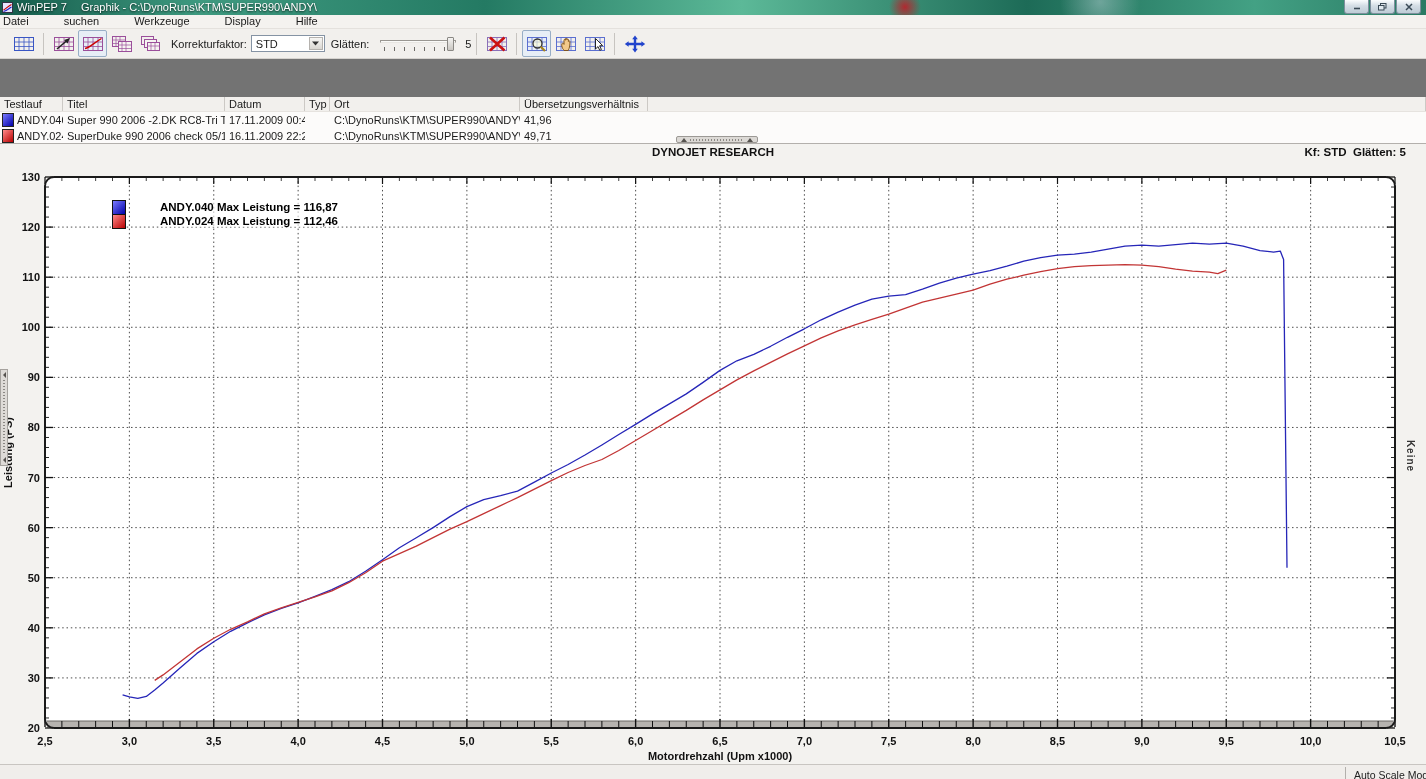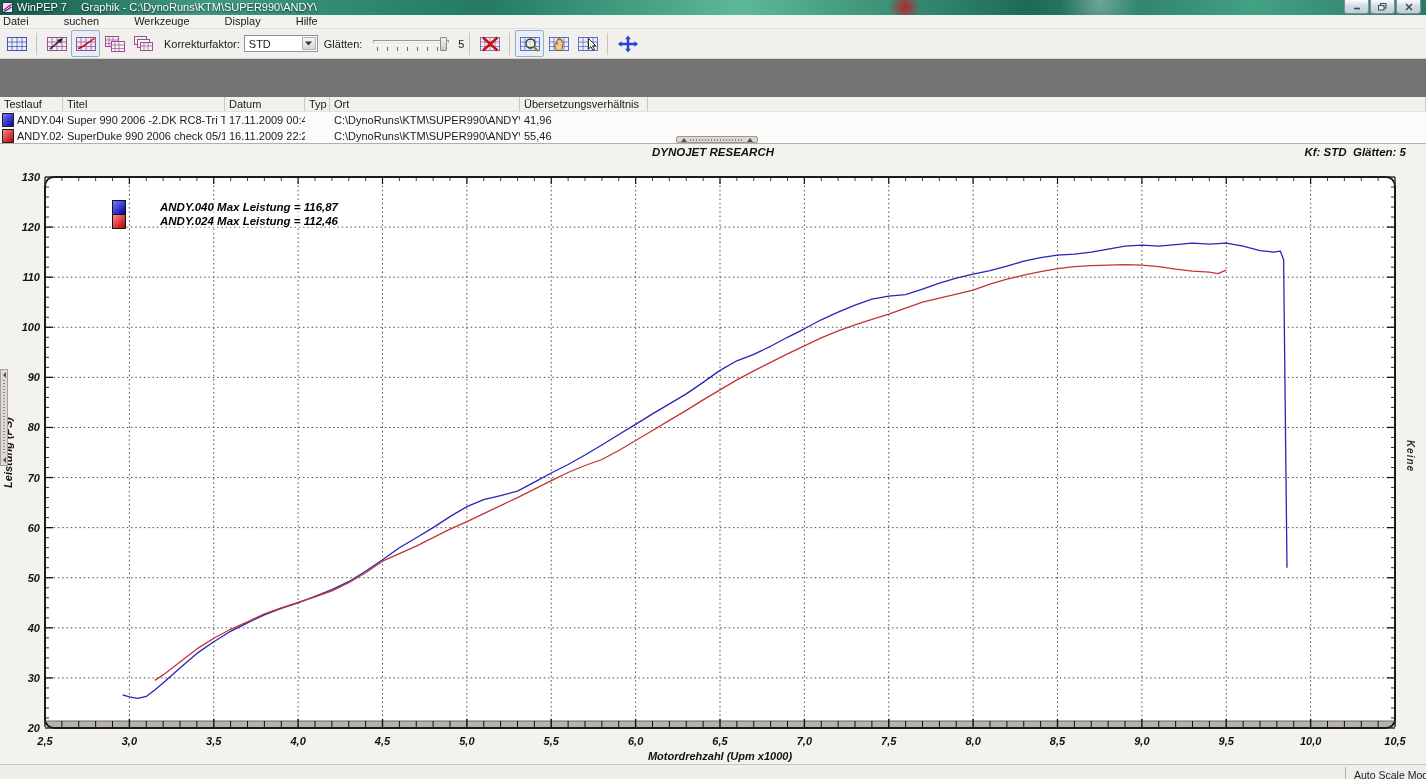--- a/index.html
+++ b/index.html
@@ -23,21 +23,21 @@
   .winbtn svg{display:block;}
 
   
   .menubar{position:absolute;top:15px;left:0;right:0;height:13px;background:#f4f2ef;
     border-bottom:1px solid #e4e1dd;display:flex;gap:17px;font-size:11px;color:#1a1a1a;}
   .menu-item{padding:0 9px;line-height:13px;}
   .menu-item:first-child{padding-left:3px;}
 
   
   .toolbar{position:absolute;top:29px;left:0;right:0;height:29px;background:#f2f0ed;
-    border-bottom:1px solid #d6d3cf;display:flex;align-items:center;padding-left:2px;font-size:11px;color:#1a1a1a;}
+    border-bottom:1px solid #d6d3cf;display:flex;align-items:center;padding-left:9px;font-size:11px;color:#1a1a1a;}
   .tbtn{width:27px;height:25px;display:flex;align-items:center;justify-content:center;
     border:1px solid transparent;border-radius:2px;}
   .tbtn.selected{border:1px solid #98aec6;background:#e7eef6;}
   .tsep{width:1px;height:22px;background:#c7c4c0;margin:0 5px;flex:none;}
   .tlabel{margin:0 4px 0 6px;white-space:nowrap;}
   .dd{width:74px;height:17px;border:1px solid #8593a4;background:#fff;position:relative;
     display:flex;align-items:center;padding-left:4px;box-sizing:border-box;}
   .dd-arrow{position:absolute;right:1px;top:1px;bottom:1px;width:14px;
     background:linear-gradient(#f7f6f4,#dad7d2);border:1px solid #b5b2ae;box-sizing:border-box;
     display:flex;align-items:center;justify-content:center;}
@@ -64,21 +64,21 @@
   .hsplit{position:absolute;top:136px;left:676px;width:82px;height:7px;background:#dcd9d5;
     border:1px solid #9c9995;border-radius:2px;display:flex;align-items:center;justify-content:space-between;
     padding:0 4px;box-sizing:border-box;}
   .hsplit .tri{width:0;height:0;border-left:3px solid transparent;border-right:3px solid transparent;
     border-bottom:4px solid #55524e;}
   .hsplit .dots{flex:1;margin:0 3px;height:2px;
     background:repeating-linear-gradient(90deg,#8a8783 0 1px,transparent 1px 3px);}
 
   
   .chartpanel{position:absolute;top:143px;left:0;width:1426px;height:622px;background:#f3f2ef;
-    border-top:1px solid #b3b0ac;font-style:italic;}
+    border-top:1px solid #b3b0ac;}
   .chart-title{position:absolute;top:2px;left:0;width:1426px;text-align:center;
     font-size:11.5px;font-weight:bold;color:#111;}
   .chart-subtitle{position:absolute;top:14px;left:0;width:1426px;text-align:center;
     font-size:11.5px;font-weight:bold;color:#111;}
   .chart-corner{position:absolute;top:2px;right:20px;font-size:11.5px;font-weight:bold;color:#111;white-space:pre;}
   .legend{position:absolute;top:56px;left:112px;}
   .legend-row{display:flex;align-items:center;height:14px;gap:32px;}
   .legend-swatch{width:12px;height:13px;border:1px solid #111;margin-right:2px;flex:none;}
   .legend-label{font-size:11.5px;font-weight:bold;color:#000;white-space:nowrap;background:rgba(255,255,255,.6);}
   #plot{position:absolute;top:0;left:0;}
@@ -269,21 +269,21 @@
         </div>
         <div class="tgrid trow">
           <div class="td run">
             <div class="swatch" style="background: linear-gradient(135deg, rgb(255, 138, 138), rgb(184, 0, 0));"></div>
             <span>ANDY.024</span>
           </div>
           <div class="td">SuperDuke 990 2006 check 05/12 R2</div>
           <div class="td">16.11.2009 22:22:00</div>
           <div class="td"></div>
           <div class="td">C:\DynoRuns\KTM\SUPER990\ANDY\ANDY.024</div>
-          <div class="td">55,46</div>
+          <div class="td">49,71</div>
           <div class="td"></div>
         </div>
       </div>
   </div>
 
   <div class="hsplit">
     <div class="tri"></div>
     <div class="dots"></div>
     <div class="tri"></div>
   </div>

